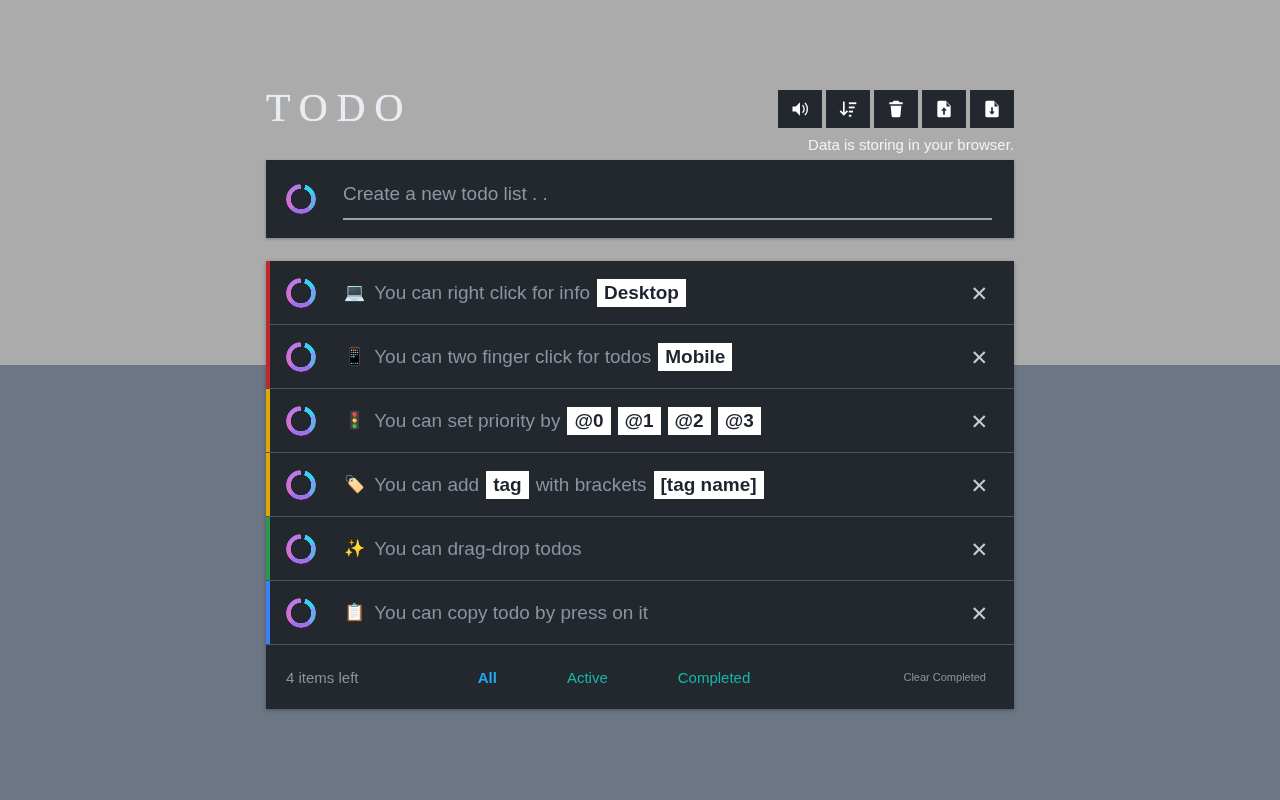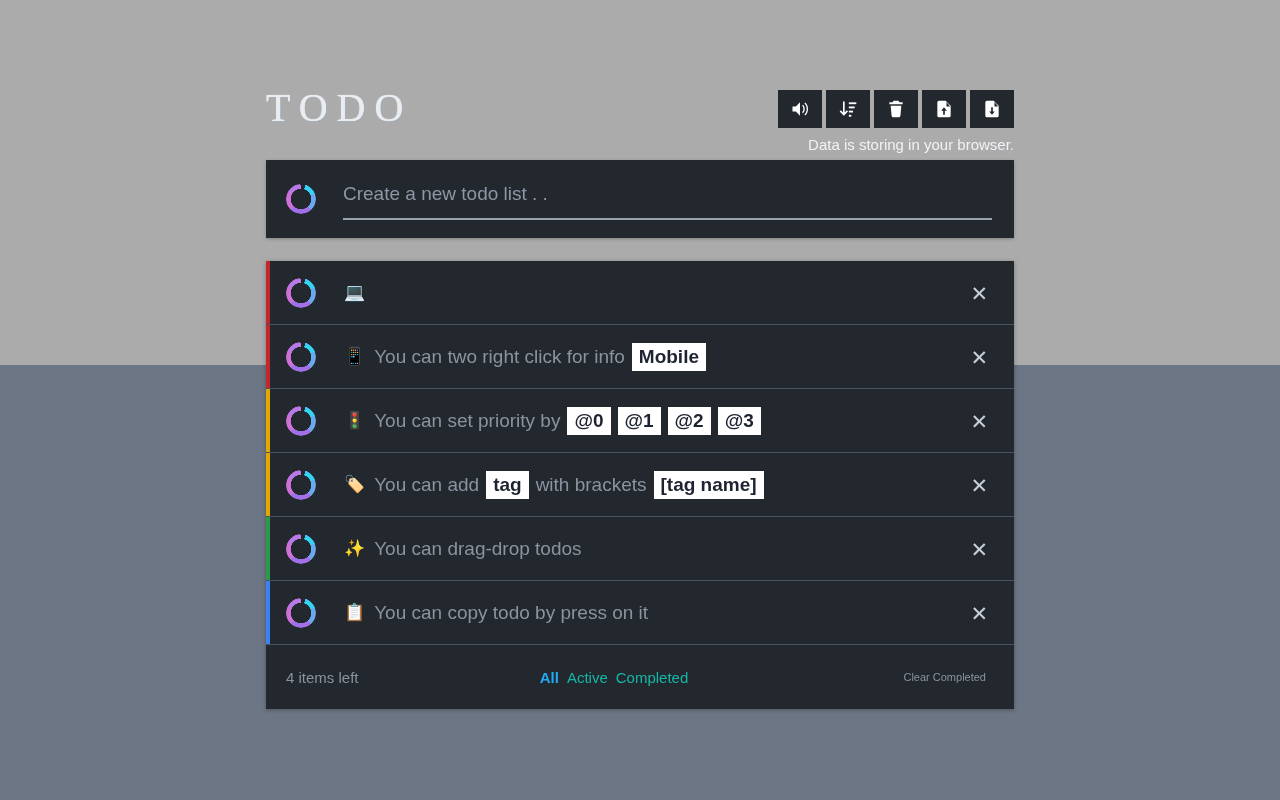--- a/index.html
+++ b/index.html
@@ -231,20 +231,21 @@
   #items-left {
     font-size: 15px;
     color: #8a949f;
     flex: 0 0 auto;
   }
 
   #filters {
     flex: 1 1 auto;
     display: flex;
     justify-content: center;
+    gap: 62px;
     margin-left: -30px;
   }
 
   .filter {
     font-size: 15px;
     color: #14b8a6;
     cursor: pointer;
     background: none;
     border: none;
     font-family: "Liberation Sans", sans-serif;
@@ -333,28 +334,32 @@
       <input id="new-todo-input" type="text" placeholder="Create a new todo list . ." style="">
     </div>
   </div>
 
   <div id="list-card">
     <div id="todo-rows">
         <div class="todo-row">
           <div class="prio-bar" style="background: rgb(193, 39, 45);"></div>
           <div class="ring"></div>
           <span class="todo-emoji">💻</span>
+          <div class="todo-text">
+            <span class="seg">You can right click for info</span>
+            <span class="badge">Desktop</span>
+          </div>
           <button class="del-btn">✕</button>
         </div>
         <div class="todo-row">
           <div class="prio-bar" style="background: rgb(193, 39, 45);"></div>
           <div class="ring"></div>
           <span class="todo-emoji">📱</span>
           <div class="todo-text">
-            <span class="seg">You can two right click for info</span>
+            <span class="seg">You can two finger click for todos</span>
             <span class="badge">Mobile</span>
           </div>
           <button class="del-btn">✕</button>
         </div>
         <div class="todo-row">
           <div class="prio-bar" style="background: rgb(224, 168, 0);"></div>
           <div class="ring"></div>
           <span class="todo-emoji">🚦</span>
           <div class="todo-text">
             <span class="seg">You can set priority by</span>

